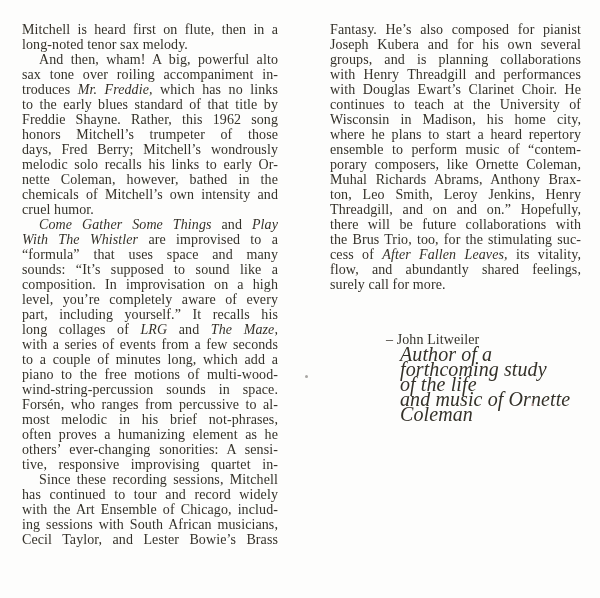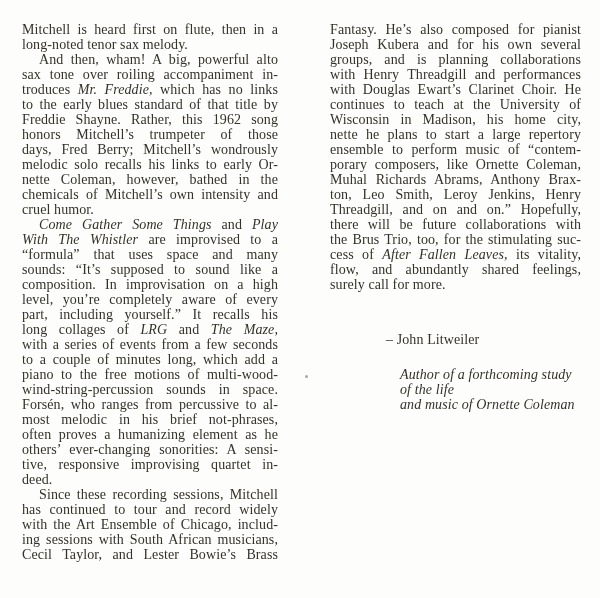--- a/index.html
+++ b/index.html
@@ -37,23 +37,22 @@
   .signature { margin-top: 10px; }
   .byline {
     padding-left: 56px;
     font-size: 14px;
     line-height: 15px;
     margin-top: 40px;
   }
   .credits {
     padding-left: 70px;
     font-style: italic;
-    font-size: 14px;
+    font-size: 20px;
     line-height: 15px;
-    margin-top: 20px;
   }
   .credits .line,
   .credits .line.end {
     text-align: left;
     text-align-last: left;
   }
   .speck {
     position: absolute;
     border-radius: 50%;
   }
@@ -97,38 +96,37 @@
     <div class="line"><span>long collages of </span><i>LRG</i><span> and </span><i>The Maze,</i></div>
     <div class="line"><span>with a series of events from a few seconds</span></div>
     <div class="line"><span>to a couple of minutes long, which add a</span></div>
     <div class="line"><span>piano to the free motions of multi-wood-</span></div>
     <div class="line"><span>wind-string-percussion sounds in space.</span></div>
     <div class="line"><span>Forsén, who ranges from percussive to al-</span></div>
     <div class="line"><span>most melodic in his brief not-phrases,</span></div>
     <div class="line"><span>often proves a humanizing element as he</span></div>
     <div class="line"><span>others’ ever-changing sonorities: A sensi-</span></div>
     <div class="line"><span>tive, responsive improvising quartet in-</span></div>
-    <div class="line end"><span>deed.</span></div>
     <div class="line indent"><span>Since these recording sessions, Mitchell</span></div>
     <div class="line"><span>has continued to tour and record widely</span></div>
     <div class="line"><span>with the Art Ensemble of Chicago, includ-</span></div>
     <div class="line"><span>ing sessions with South African musicians,</span></div>
     <div class="line"><span>Cecil Taylor, and Lester Bowie’s Brass</span></div>
   </div>
 
 <div class="col col-right">
   <div>
       <div class="line"><span>Fantasy. He’s also composed for pianist</span></div>
       <div class="line"><span>Joseph Kubera and for his own several</span></div>
       <div class="line"><span>groups, and is planning collaborations</span></div>
       <div class="line"><span>with Henry Threadgill and performances</span></div>
       <div class="line"><span>with Douglas Ewart’s Clarinet Choir. He</span></div>
       <div class="line"><span>continues to teach at the University of</span></div>
       <div class="line"><span>Wisconsin in Madison, his home city,</span></div>
-      <div class="line"><span>nette he plans to start a large repertory</span></div>
+      <div class="line"><span>where he plans to start a heard repertory</span></div>
       <div class="line"><span>ensemble to perform music of “contem-</span></div>
       <div class="line"><span>porary composers, like Ornette Coleman,</span></div>
       <div class="line"><span>Muhal Richards Abrams, Anthony Brax-</span></div>
       <div class="line"><span>ton, Leo Smith, Leroy Jenkins, Henry</span></div>
       <div class="line"><span>Threadgill, and on and on.” Hopefully,</span></div>
       <div class="line"><span>there will be future collaborations with</span></div>
       <div class="line"><span>the Brus Trio, too, for the stimulating suc-</span></div>
       <div class="line"><span>cess of </span><i>After Fallen Leaves,</i><span> its vitality,</span></div>
       <div class="line"><span>flow, and abundantly shared feelings,</span></div>
       <div class="line end"><span>surely call for more.</span></div>

